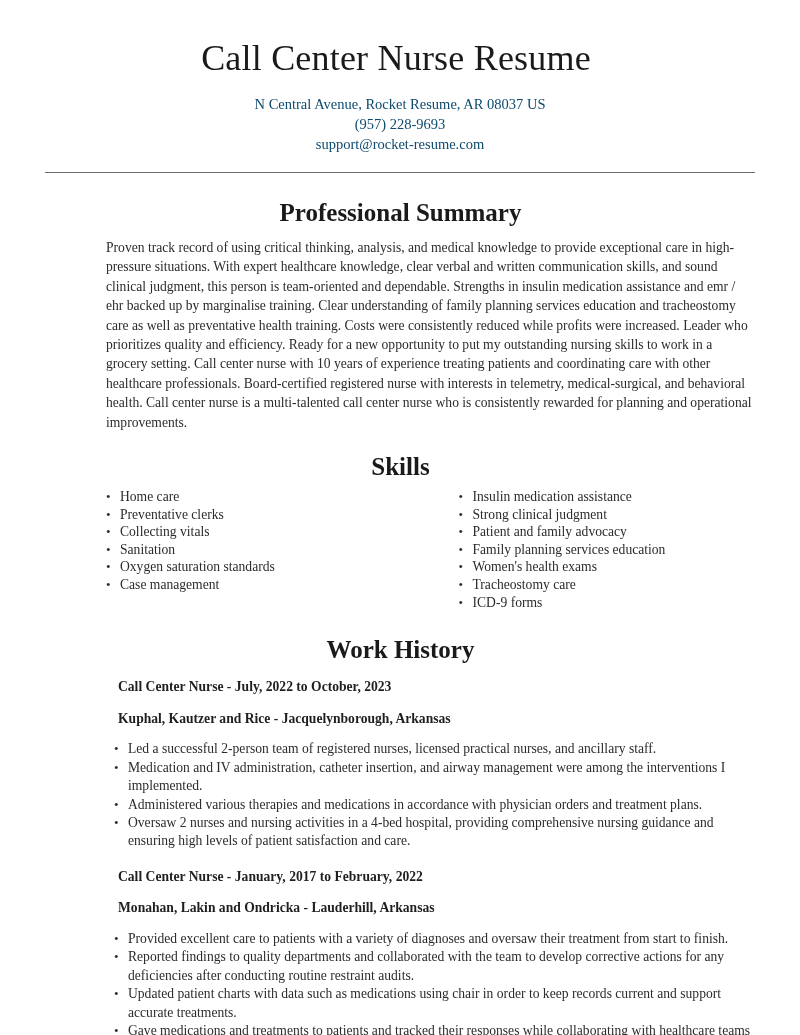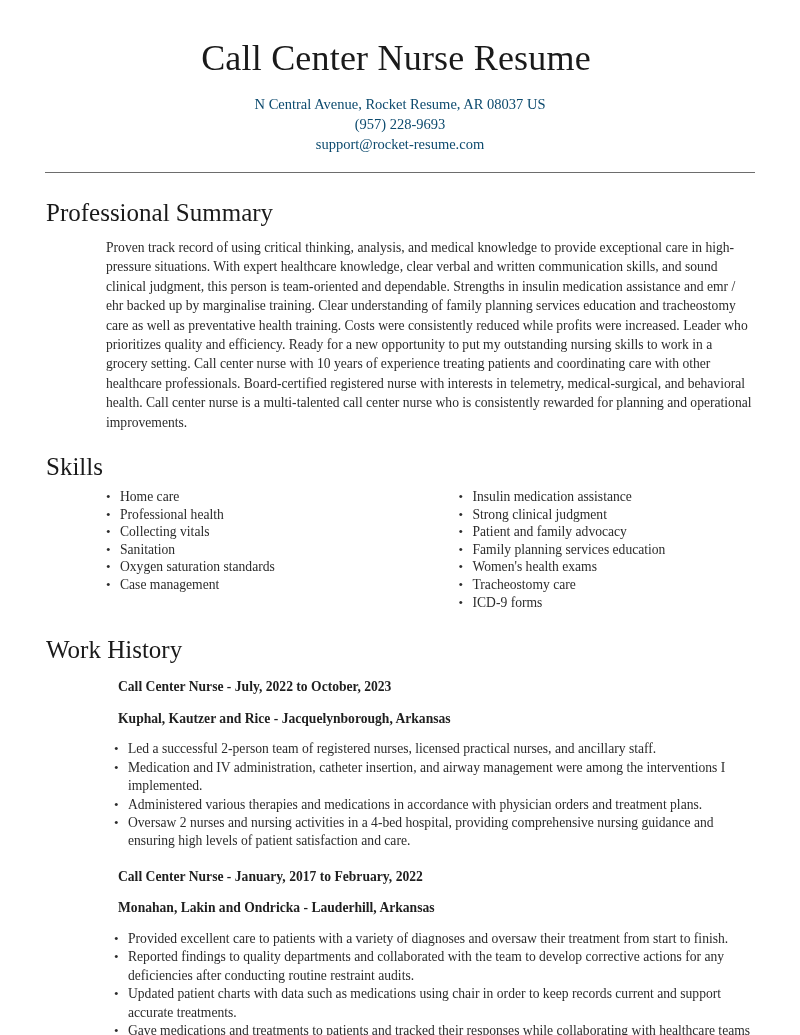--- a/index.html
+++ b/index.html
@@ -53,24 +53,25 @@
   }
 
   
   .section {
     padding-left: 46px;
     padding-right: 45px;
   }
   .section-title {
     font-family: "Liberation Serif", "DejaVu Serif", serif;
     font-size: 25px;
-    font-weight: 400;
+    font-weight: 700;
     line-height: 30px;
     color: #1a1a1a;
     margin: 0;
+    text-align: center;
   }
 
   .section-body {
     padding-left: 60px;
   }
 
   .summary-text {
     font-size: 13.6px;
     line-height: 19.4px;
     text-align: left;
@@ -175,21 +176,21 @@
   </div>
 
   <div class="section sp-skills-head">
     <h2 class="section-title">Skills</h2>
   </div>
   <div class="section">
     <div class="skills-wrap">
       <div class="skills-col">
         <ul class="bullets">
           <li>Home care</li>
-          <li>Professional health</li>
+          <li>Preventative clerks</li>
           <li>Collecting vitals</li>
           <li>Sanitation</li>
           <li>Oxygen saturation standards</li>
           <li>Case management</li>
         </ul>
       </div>
       <div class="skills-col">
         <ul class="bullets">
           <li>Insulin medication assistance</li>
           <li>Strong clinical judgment</li>

